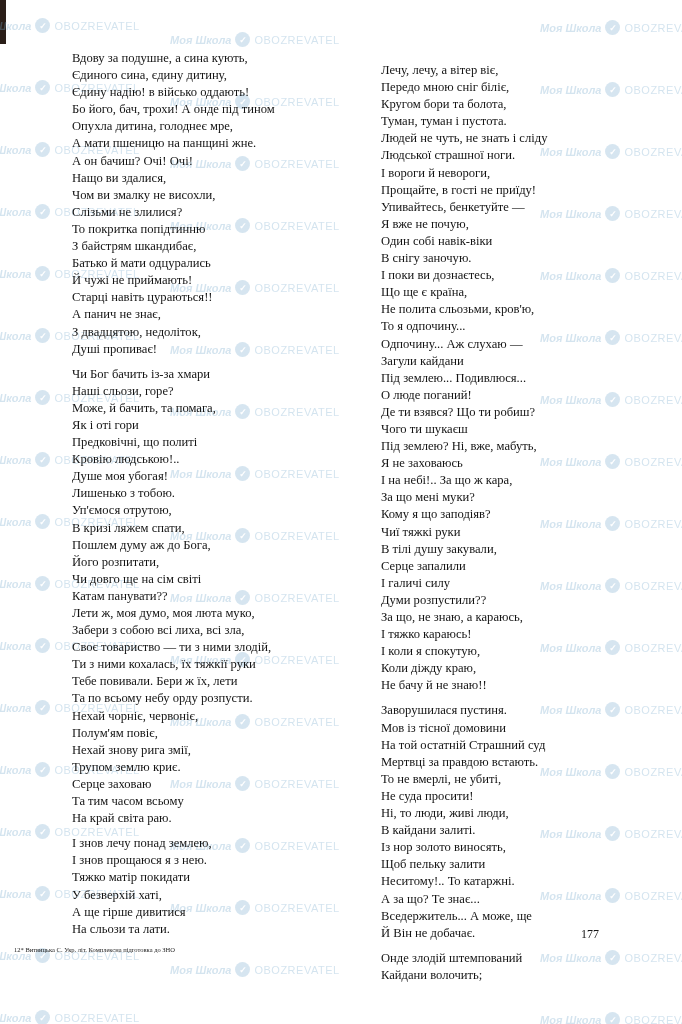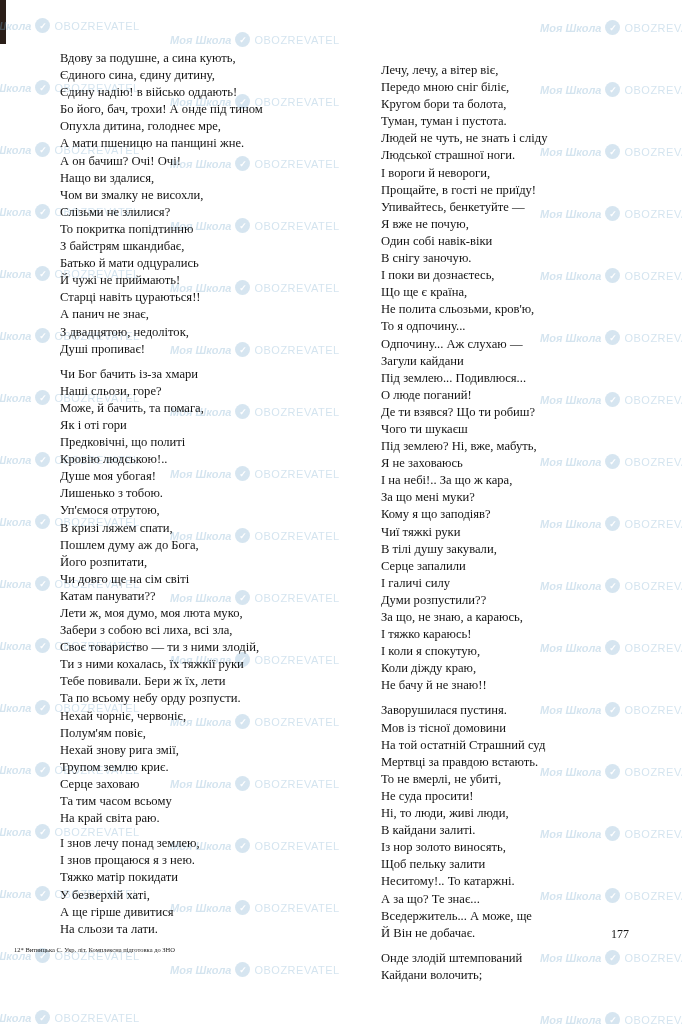--- a/index.html
+++ b/index.html
@@ -10,26 +10,26 @@
       color: #141414;
     }
     .edge-mark {
       position: absolute; left: 0; top: 0; width: 6px; height: 44px; background: #2a1e18;
     }
     .col {
       position: absolute; top: 50px;
       font-size: 12.6px; line-height: 17.1px;
       white-space: nowrap;
     }
-    .col.left { left: 60px; }
+    .col.left { left: 72px; }
     .col.right { left: 381px; top: 62px; }
     .line { display: block; }
     .stanza-gap { height: 8px; }
     .page-number {
-      position: absolute; left: 611px; top: 927px; font-size: 12px;
+      position: absolute; left: 581px; top: 927px; font-size: 12px;
     }
     .footer-note {
       position: absolute; left: 14px; top: 946px; font-size: 6.5px; color: #222;
     }
     .wm-layer { position: absolute; inset: 0; pointer-events: none; z-index: 0; }
     .wm {
       position: absolute; display: flex; align-items: center; gap: 4px;
       color: rgba(120, 170, 205, 0.32);
       font-family: "Liberation Sans", sans-serif;
       font-size: 11px; font-weight: bold; white-space: nowrap;

